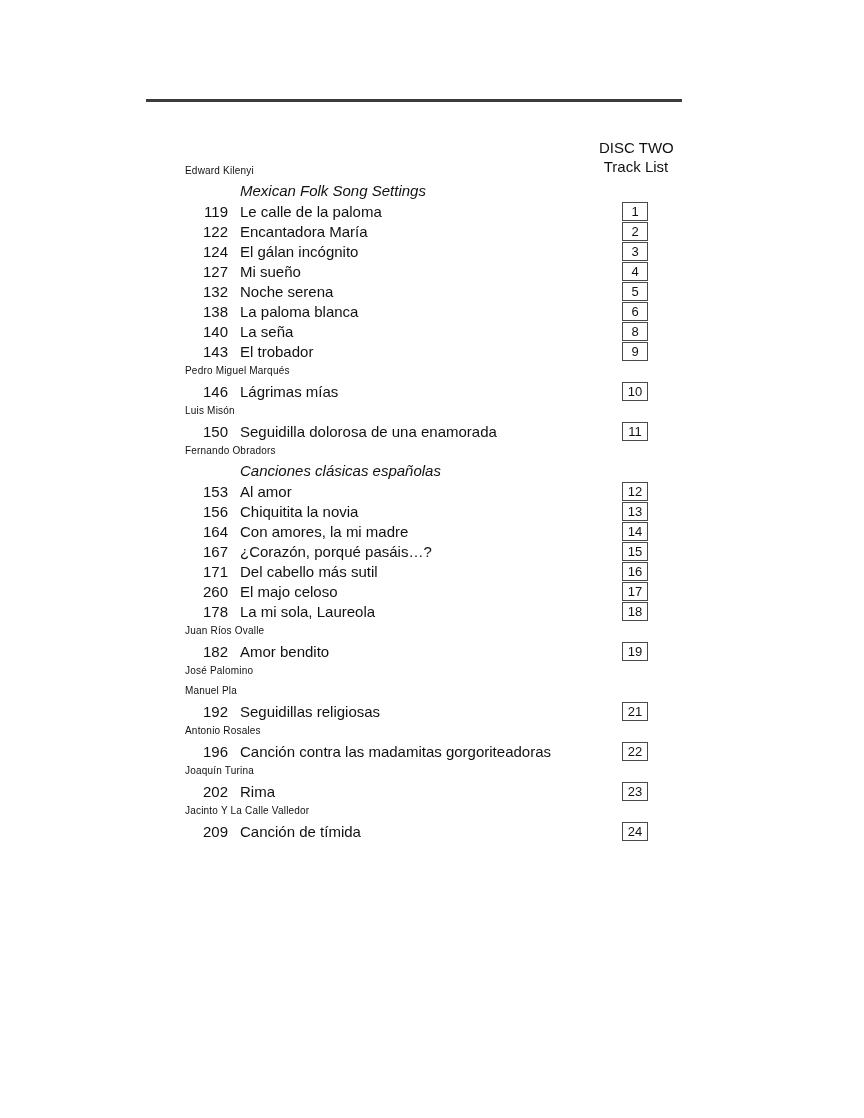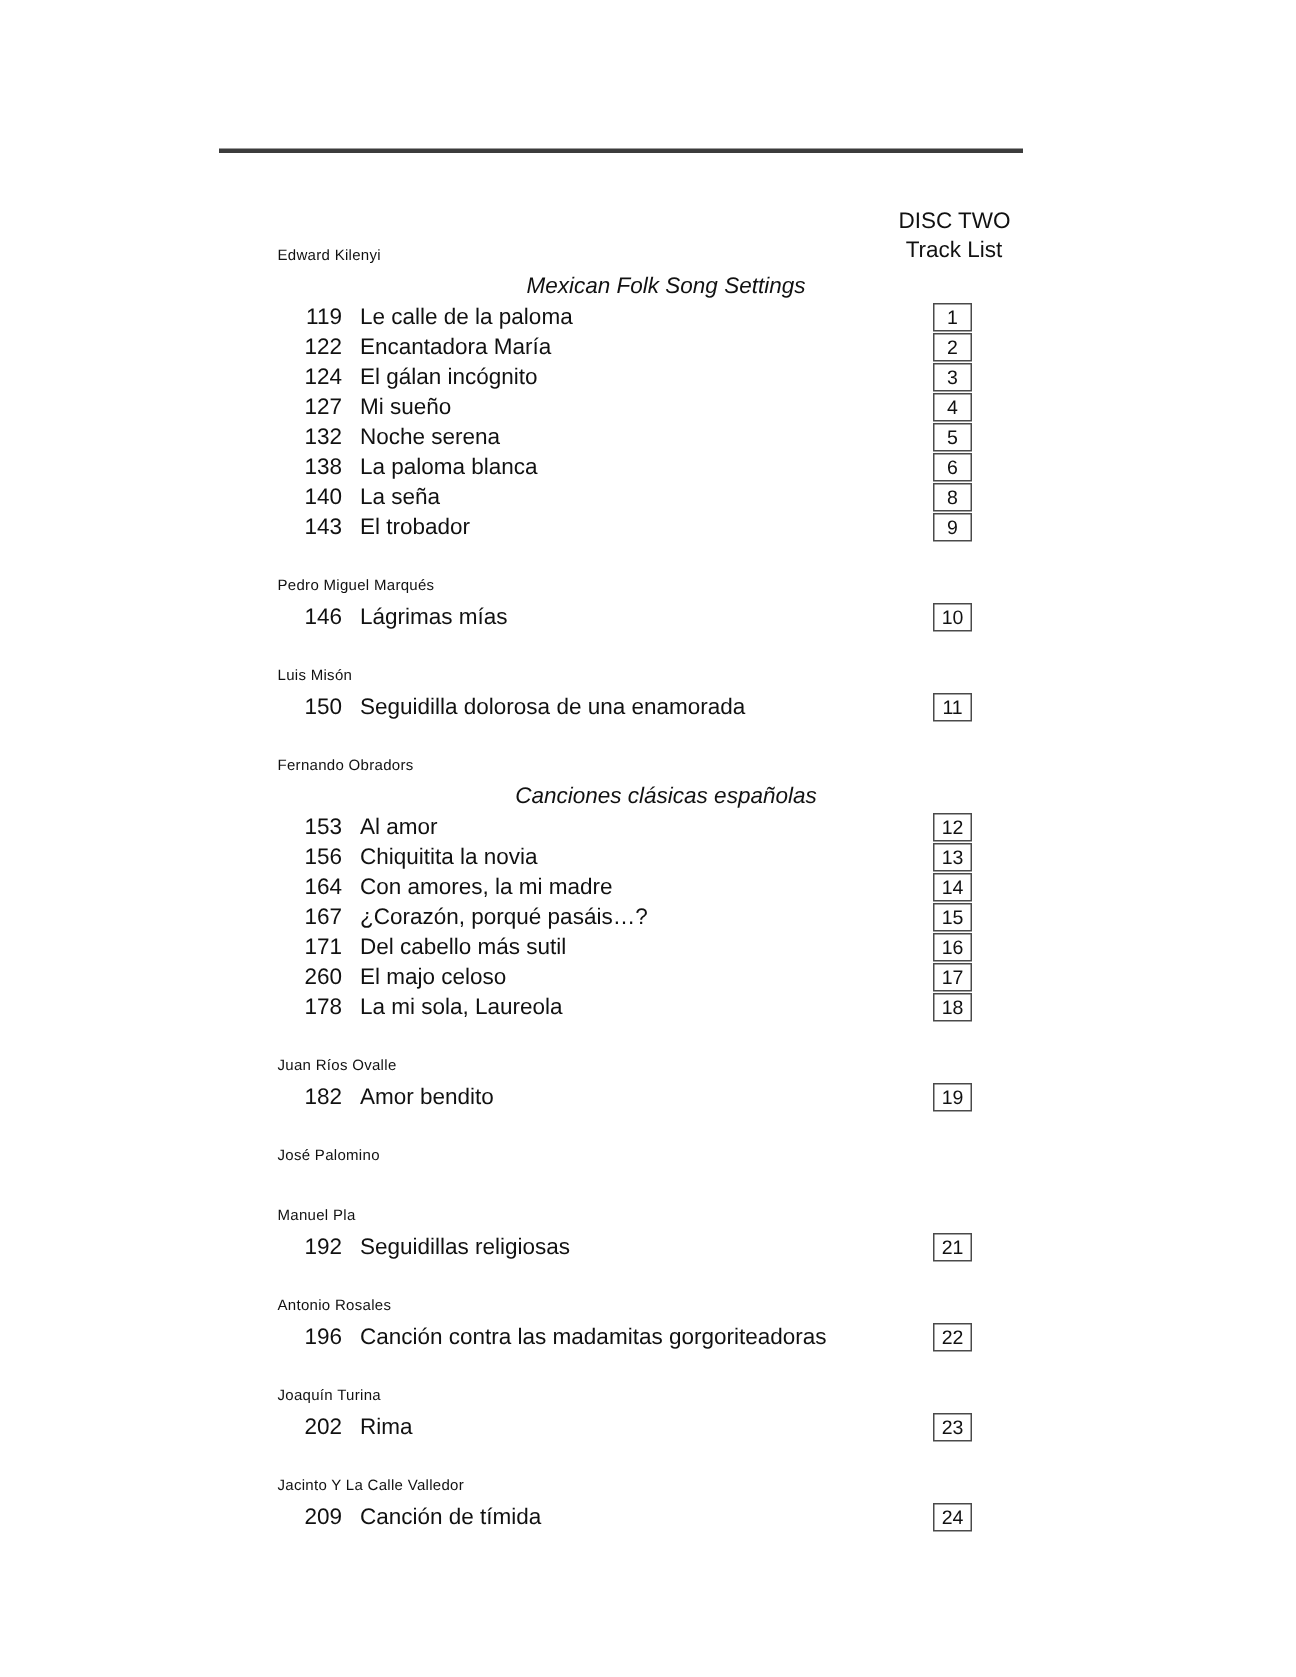--- a/index.html
+++ b/index.html
@@ -37,34 +37,33 @@
     white-space: nowrap;
     margin-top: 24px;
   }
   .toc {
     position: absolute;
     left: 185px;
     top: 161px;
     width: 463px;
     font-size: 15px;
   }
-  .section { margin-top: 20px; }
+  .section { }
   .section:first-child { margin-top: 0; }
   .composer {
     margin: 0;
     font-size: 10px;
     font-weight: normal;
     line-height: 20px;
     letter-spacing: 0.2px;
   }
   .work {
     font-style: italic;
     padding-left: 55px;
     line-height: 20px;
-    text-align: center;
   }
   .row {
     display: flex;
     align-items: center;
     height: 20px;
   }
   .num {
     flex: none;
     width: 43px;
     text-align: right;

